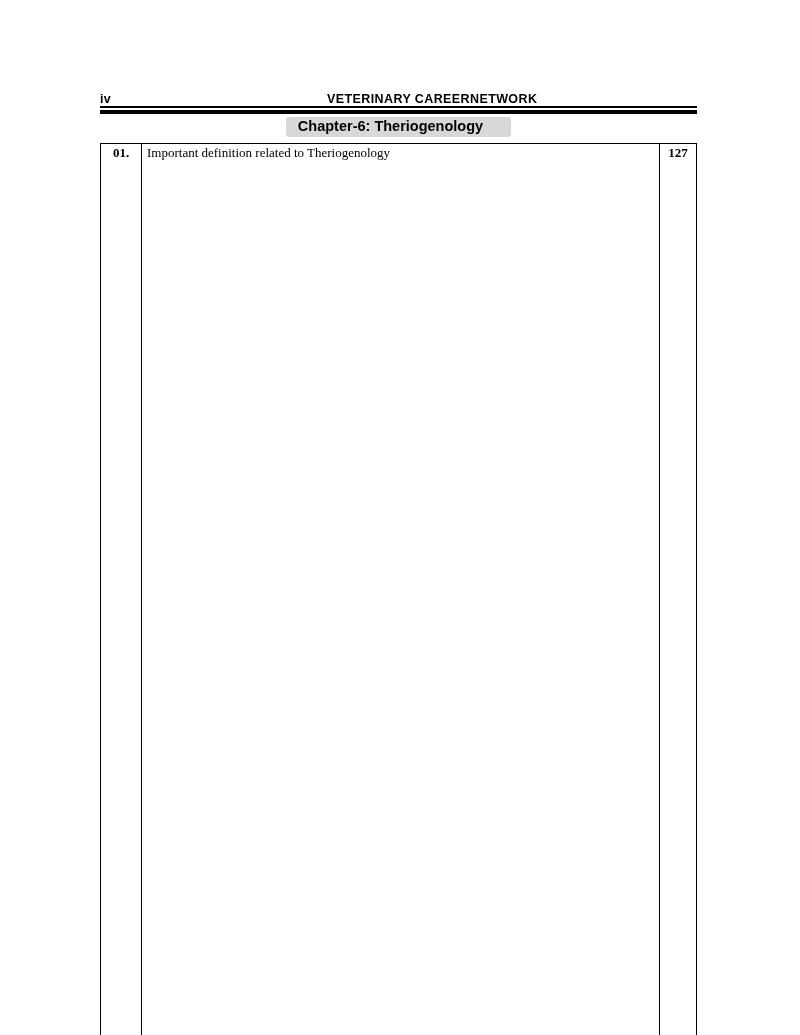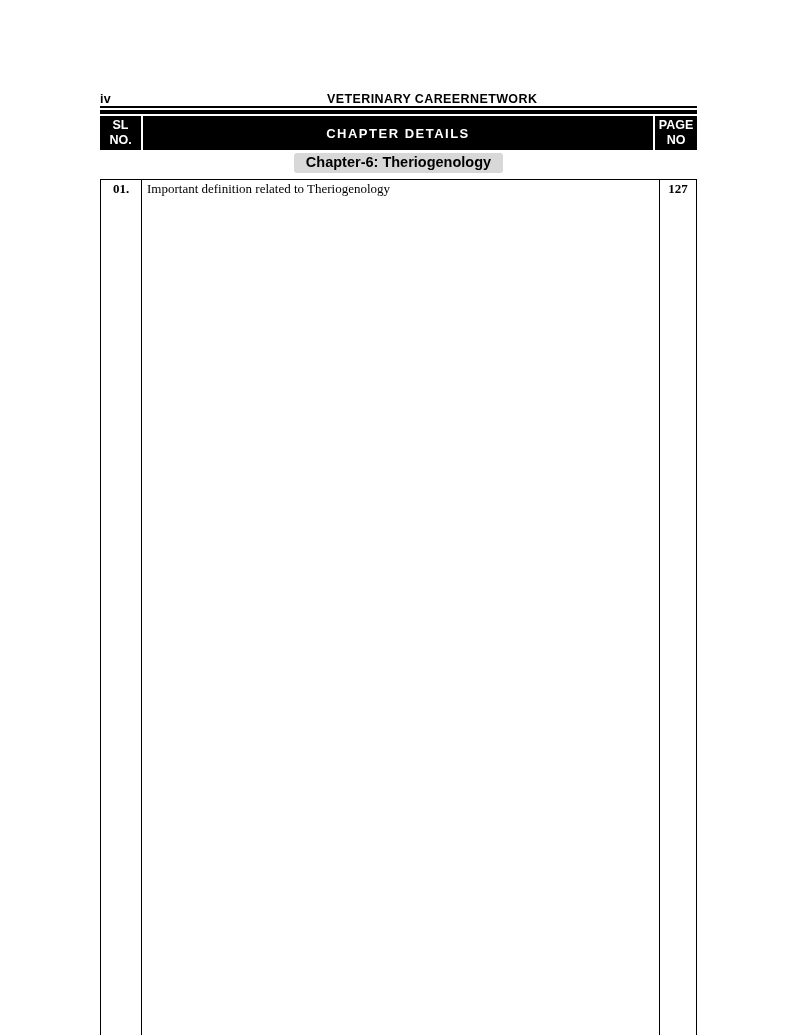--- a/index.html
+++ b/index.html
@@ -35,21 +35,21 @@
     text-align:center;white-space:pre-line;
   }
   .th-sl{width:41px;margin-right:2px;font-size:12.5px;line-height:1.2;}
   .th-details{flex:1;font-size:13px;letter-spacing:1.5px;}
   .th-page{width:42px;margin-left:2px;font-size:12.5px;line-height:1.2;}
 
   
   .chapter-row{text-align:center;margin:3px 0 4px 0;height:22px;}
   .chapter-label{
     display:inline-block;background:var(--chapter-label-bg,#d8d8d8);
-    border-radius:3px;padding:1px 12px 3px 12px;
+    border-radius:3px;padding:1px 28px 3px 12px;
     font-family:"Liberation Sans",sans-serif;font-weight:bold;font-size:14.5px;
   }
 
   
   table.toc{border-collapse:collapse;width:100%;table-layout:fixed;}
   td{border:1.6px solid #000;vertical-align:top;overflow:hidden;}
   td.sl{width:36px;text-align:center;font-weight:bold;font-size:13px;line-height:17.1px;padding:0 2px;}
   td.details{font-size:13px;line-height:17.1px;padding:0 5px;text-align:left;}
   td.page{width:34px;text-align:center;font-weight:bold;font-size:13px;line-height:17.1px;padding:0 1px;}
 </style>
@@ -60,27 +60,20 @@
   <div class="content">
 
     <div class="running-head">
       <span class="rh-left">iv</span>
       <span class="rh-center">VETERINARY CAREER</span>
       <span class="rh-right">NETWORK</span>
     </div>
 
     <div class="double-rule"></div>
 
-    <div class="thead-bar">
-      <div class="th-cell th-sl">SL
-NO.</div>
-      <div class="th-cell th-details">CHAPTER DETAILS</div>
-      <div class="th-cell th-page">PAGE
-NO</div>
-    </div>
 
     <div class="chapter-row">
       <span class="chapter-label">Chapter-6: Theriogenology</span>
     </div>
 
     <table class="toc">
       <tbody>
           <tr>
     <td class="sl">01.</td>
     <td class="details"><span>Important definition related to Theriogenology</span></td>

